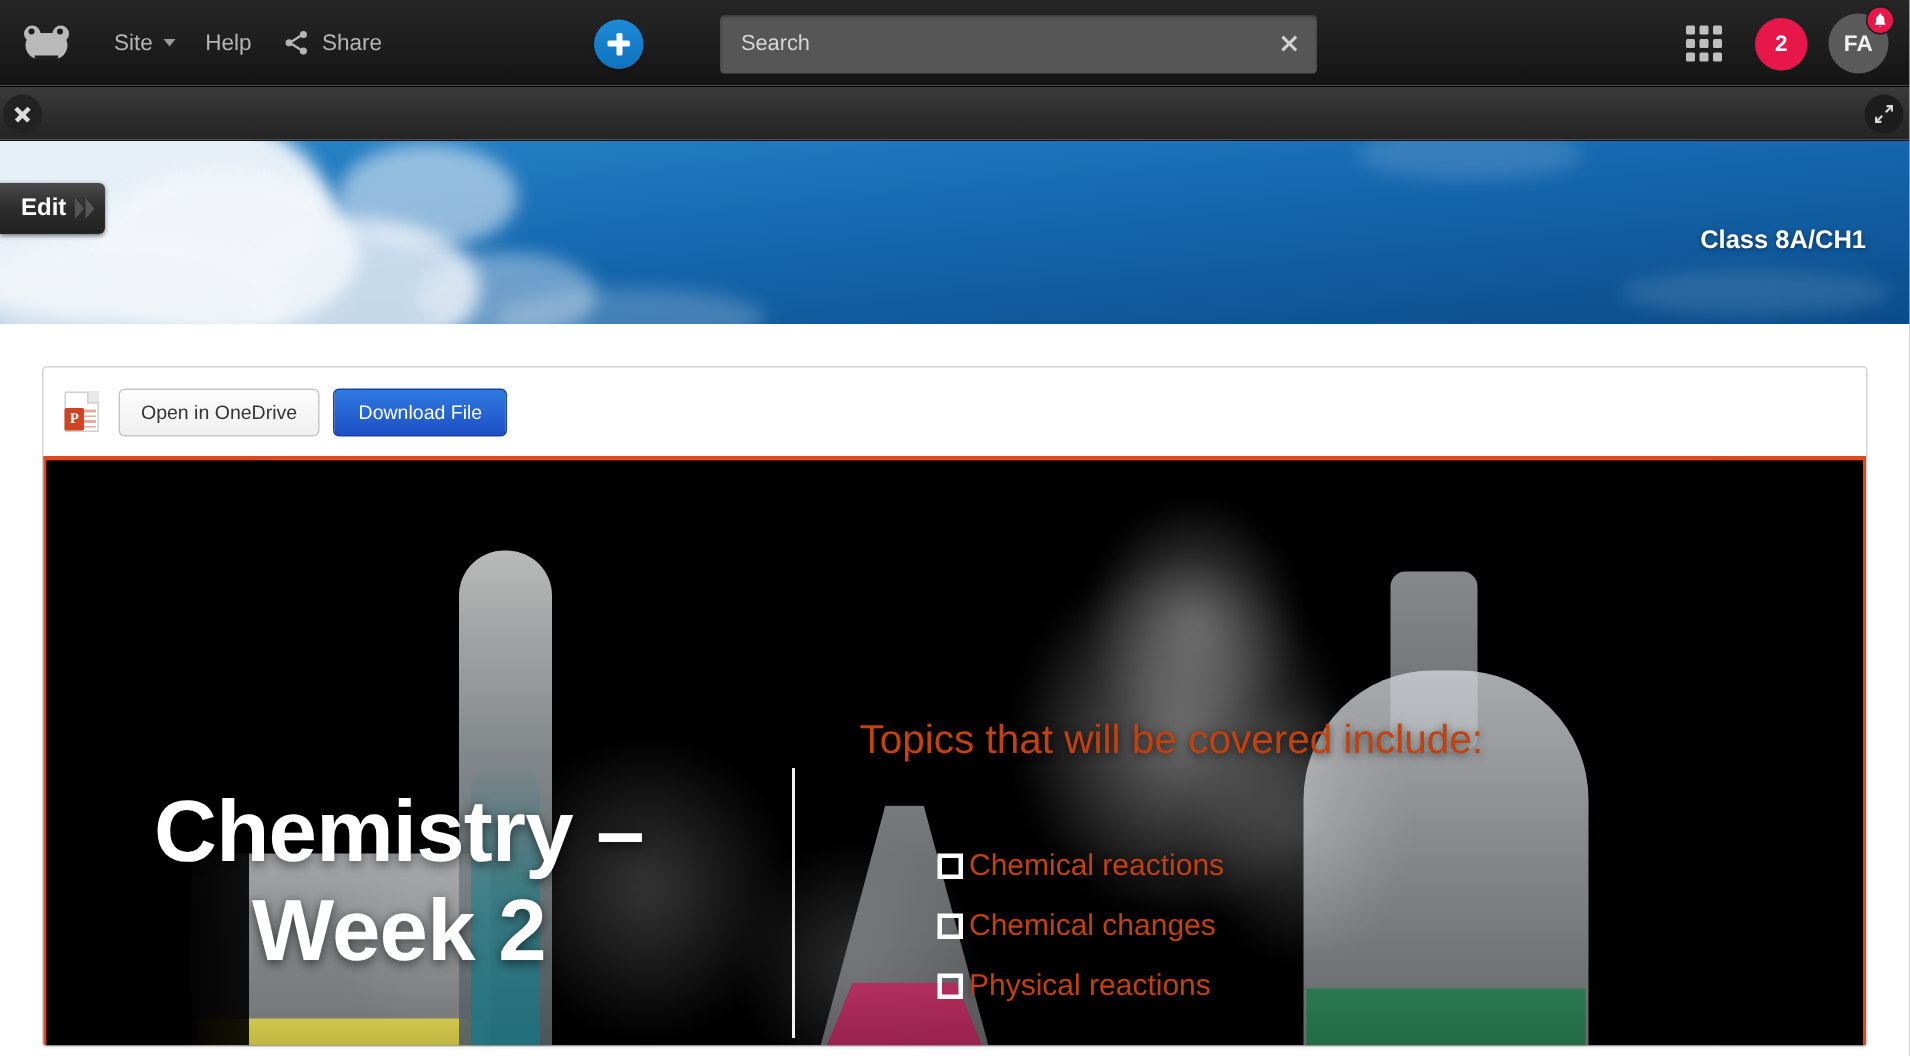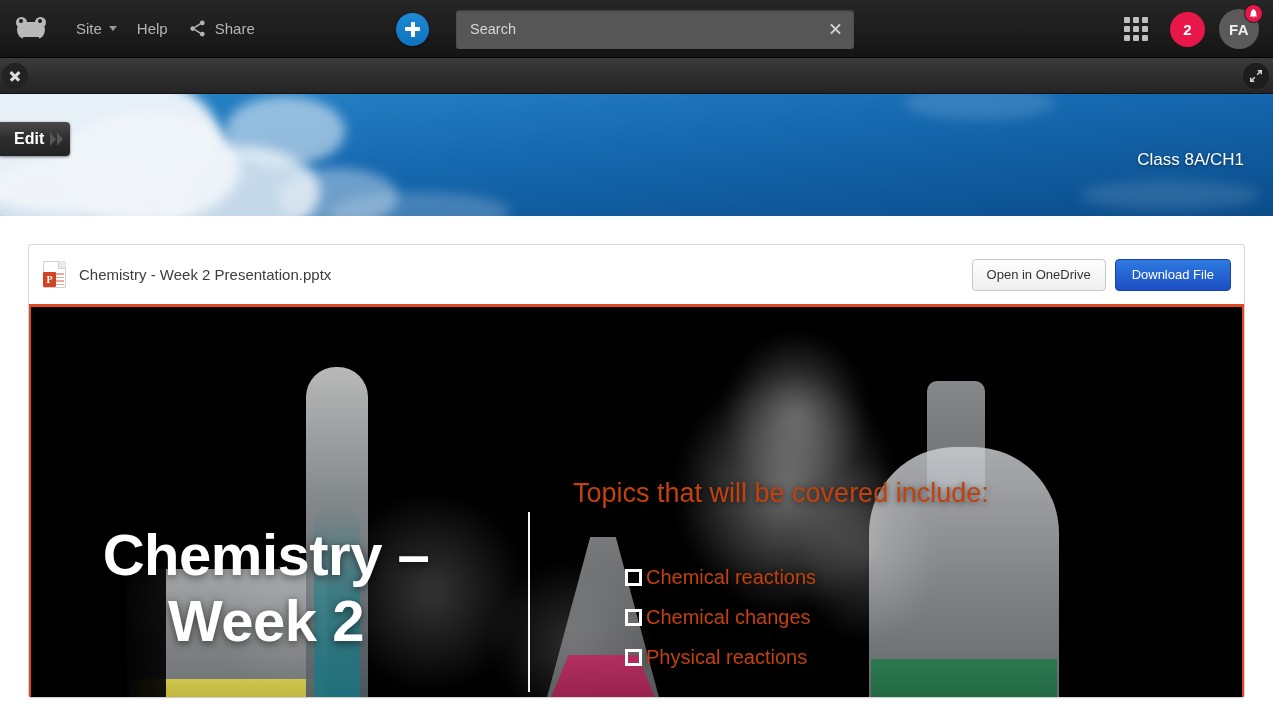--- a/index.html
+++ b/index.html
@@ -55,21 +55,21 @@
   }
   .caret-down{
     display:inline-block; margin-left:7px;
     width:0;height:0;border-left:4px solid transparent;
     border-right:4px solid transparent;border-top:5px solid #9a9a9a;
   }
   .share-glyph{ margin-right:8px; display:block; }
 
   .nav-center{
     position:absolute; left:396px; top:0; height:58px;
-    display:flex; align-items:center;
+    display:flex; align-items:center;gap:24px;
   }
   .plus-btn{
     width:33px;height:33px;border-radius:50%;
     background:linear-gradient(180deg,#1e8ad6 0%,#0f72bd 100%);
     display:flex;align-items:center;justify-content:center;
     cursor:pointer; flex:none;
     box-shadow:0 1px 2px rgba(0,0,0,.5);
   }
   .plus-btn .pv{ position:absolute;width:4px;height:15px;background:#fff;border-radius:1px;}
   .plus-btn .ph{ position:absolute;width:15px;height:4px;background:#fff;border-radius:1px;}
@@ -170,21 +170,21 @@
   .banner-text{
     position:absolute; right:29px; top:0; height:122px;
     display:flex; flex-direction:column; justify-content:center;
     align-items:flex-end; text-align:right;
   }
   .banner-title{
     color:#fff; font-size:42px; font-weight:normal; letter-spacing:.2px;
     line-height:48px; text-shadow:0 1px 3px rgba(0,0,0,.45);
   }
   .banner-sub{
-    color:#fff; font-size:17px; font-weight:normal; margin-top:10px;
+    color:#fff; font-size:17px; font-weight:bold; margin-top:10px;
     text-shadow:0 1px 3px rgba(0,0,0,.45);
   }
   .edit-btn{
     position:absolute; left:0; top:28px;
     height:34px; padding:0 26px 0 14px;
     background:linear-gradient(180deg,#4a4a4a 0%,#2d2d2d 48%,#222 100%);
     color:#fff;font-size:16px;font-weight:bold;
     display:flex;align-items:center; cursor:pointer;
     border-radius:0 4px 4px 0;
     box-shadow:0 1px 3px rgba(0,0,0,.5);
@@ -479,21 +479,20 @@
         <div class="page"></div>
         <div class="fold"></div>
         <div class="lines">
             <i></i>
             <i></i>
             <i></i>
             <i></i>
           </div>
         <div class="pbox">P</div>
       </div>
-      <div class="file-name">Chemistry - Week 2 Presentation.pptx</div>
       <div class="btn btn-secondary">Open in OneDrive</div>
       <div class="btn btn-primary">Download File</div>
     </div>
 
     <div class="slide">
       <div class="slide-bg">
         <div class="smoke s3"></div>
         <div class="smoke s6"></div>
         <div class="beaker"></div>
         <div class="beaker-liq"></div>

